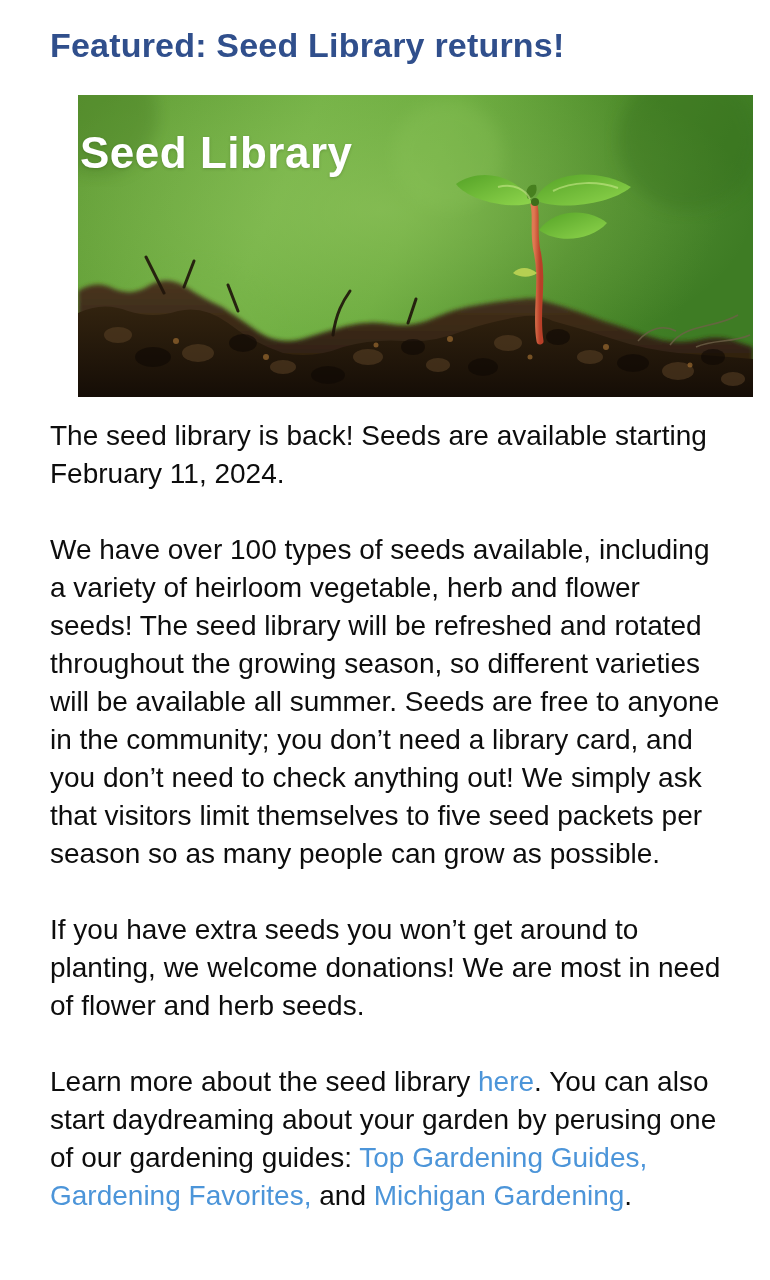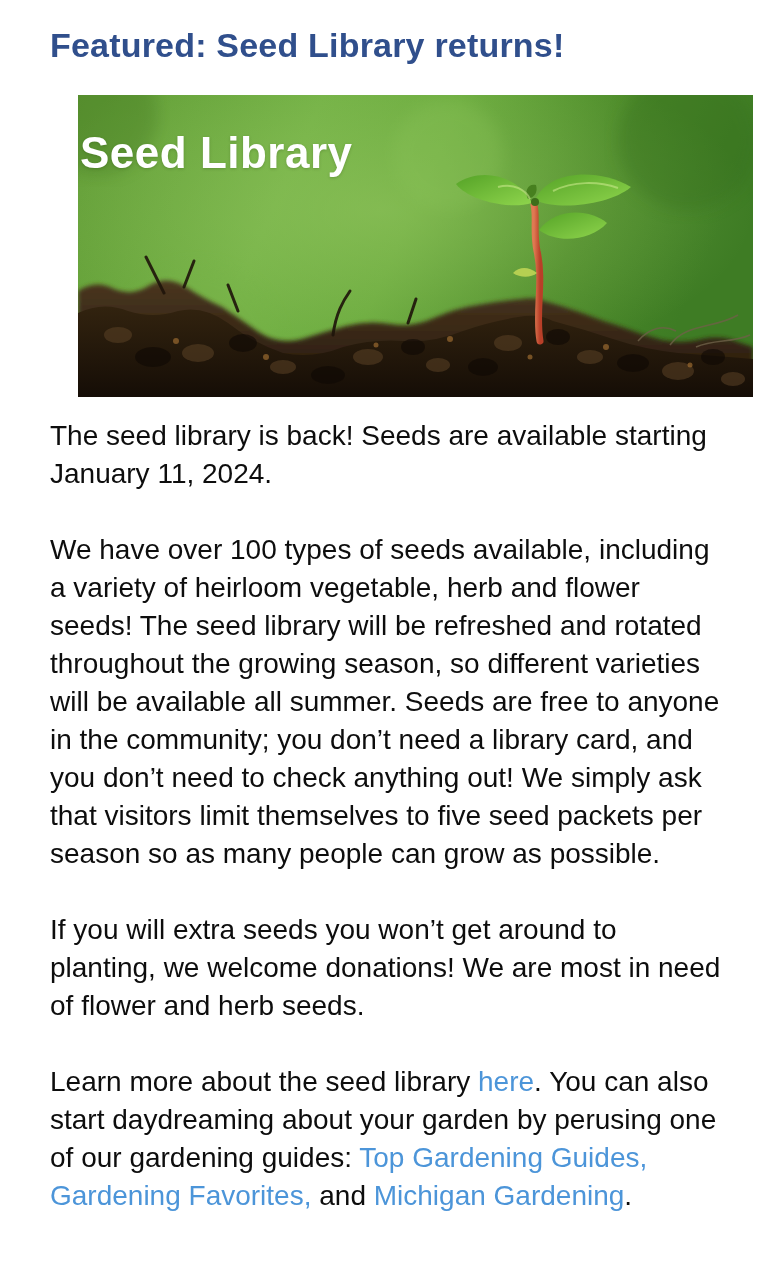--- a/index.html
+++ b/index.html
@@ -172,21 +172,21 @@
       <path d="M457,105 C470,76 518,72 553,92 C532,110 480,116 457,105 Z" fill="url(#leaf)"></path>
       <path d="M461,135 C477,113 511,113 529,128 C513,146 479,149 461,135 Z" fill="url(#leaf)"></path>
       <path d="M450,104 C446,96 450,88 458,90 C460,97 457,102 450,104 Z" fill="#47801f"></path>
       <circle cx="457" cy="107" r="4" fill="#3c6e1a"></circle>
       <path d="M420,92 C436,88 448,95 452,104" stroke="#c8e88a" stroke-width="2" fill="none" opacity="0.6"></path>
       <path d="M475,96 C495,86 520,86 540,93" stroke="#c8e88a" stroke-width="2" fill="none" opacity="0.6"></path>
     </svg>
     <span class="hero-title">Seed Library</span>
   </div>
 
-  <p class="body-para first">The seed library is back! Seeds are available starting January 11, 2024.</p>
+  <p class="body-para first">The seed library is back! Seeds are available starting February 11, 2024.</p>
 
   <p class="body-para">We have over 100 types of seeds available, including a variety of heirloom vegetable, herb and flower seeds! The seed library will be refreshed and rotated throughout the growing season, so different varieties will be available all summer. Seeds are free to anyone in the community; you don’t need a library card, and you don’t need to check anything out! We simply ask that visitors limit themselves to five seed packets per season so as many people can grow as possible.</p>
 
-  <p class="body-para">If you will extra seeds you won’t get around to planting, we welcome donations! We are most in need of flower and herb seeds.</p>
+  <p class="body-para">If you have extra seeds you won’t get around to planting, we welcome donations! We are most in need of flower and herb seeds.</p>
 
   <p class="body-para"><span>Learn more about the seed library </span><a href="#" class="inline-link">here</a><span>. You can also start daydreaming about your garden by perusing one of our gardening guides: </span><a href="#" class="inline-link">Top Gardening Guides,</a><span> </span><a href="#" class="inline-link">Gardening Favorites,</a><span> and </span><a href="#" class="inline-link">Michigan Gardening</a><span>.</span></p>
 
 </div>
 
 </body></html>

